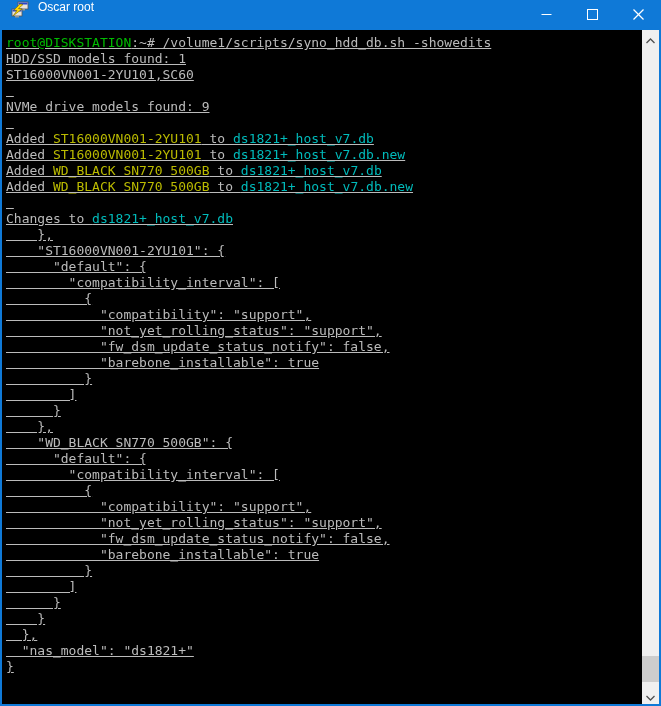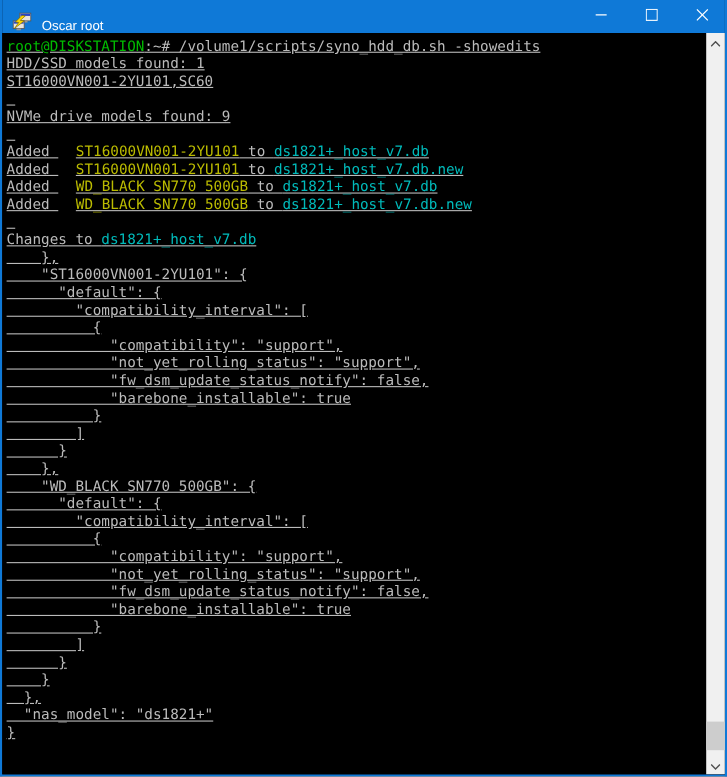--- a/index.html
+++ b/index.html
@@ -9,21 +9,21 @@
     width:661px;height:706px;
     border:2px solid var(--titlebar);
     border-top:none;
     font-family:"Liberation Sans",sans-serif;
     overflow:hidden;
     background:var(--terminal_bg);
   }
   .titlebar{
     position:absolute;top:0;left:-2px;right:-2px;height:30px;
     background:var(--titlebar);
-    display:flex;align-items:flex-end;
+    display:flex;align-items:flex-start;
     color:#fff;
   }
   .app-icon{margin-left:10px;width:20px;height:20px;display:flex;align-items:center;justify-content:center;}
   .title{margin-left:8px;font-size:12px;flex:1;white-space:nowrap;}
   .caption-buttons{display:flex;height:30px;}
   .cap-btn{width:46px;height:30px;display:flex;align-items:center;justify-content:center;cursor:default;}
   .body{
     position:absolute;top:30px;left:0;right:0;bottom:0;
     background:var(--terminal_bg);
   }
@@ -31,21 +31,21 @@
     position:absolute;top:0;left:0;right:17px;bottom:0;
     padding:5px 0 0 4px;
     font-family:"DejaVu Sans Mono","Liberation Mono",monospace;
     font-size:13px;line-height:16px;
     color:var(--fg);
     overflow:hidden;
   }
   .tline{white-space:pre;height:16px;text-decoration:underline;}
   .c-fg{color:var(--fg);}
   .c-green{color:var(--green);}
-  .c-yellow{color:var(--yellow);margin-left:16px;}
+  .c-yellow{color:var(--yellow);}
   .c-cyan{color:var(--cyan);text-align:center;}
   .scrollbar{
     position:absolute;top:0;right:0;bottom:0;width:17px;
     background:var(--scrollbar_track);
   }
   .sb-arrow{
     position:absolute;left:0;width:17px;height:17px;
     display:flex;align-items:center;justify-content:center;
   }
   .sb-arrow.up{top:0;}

